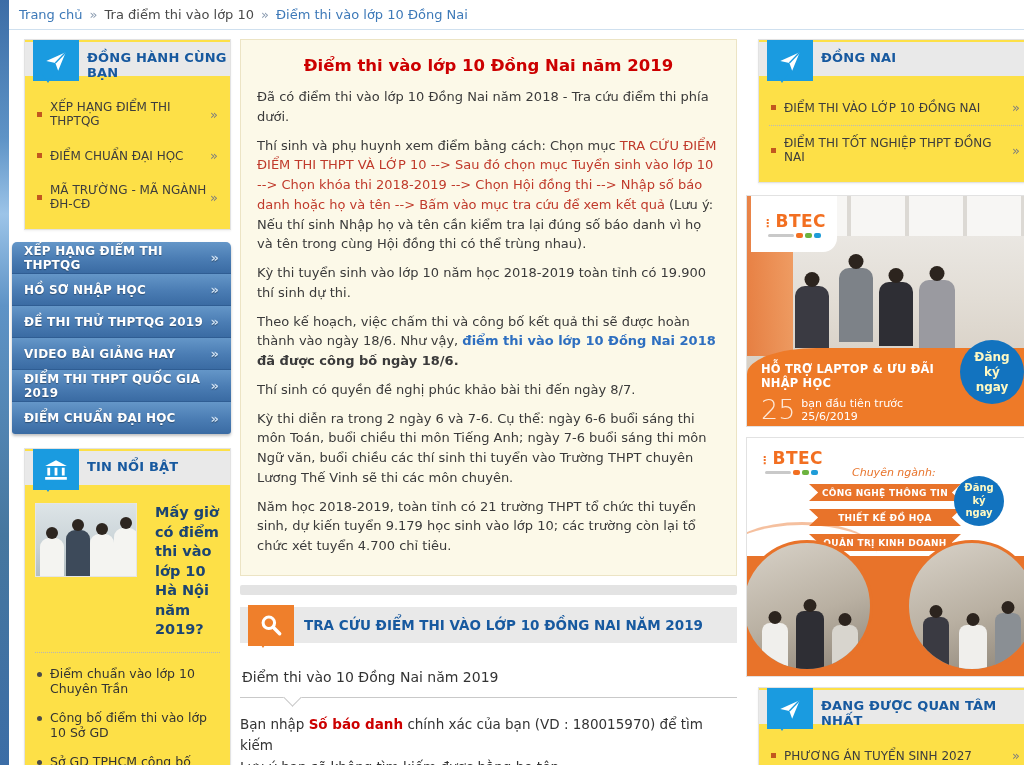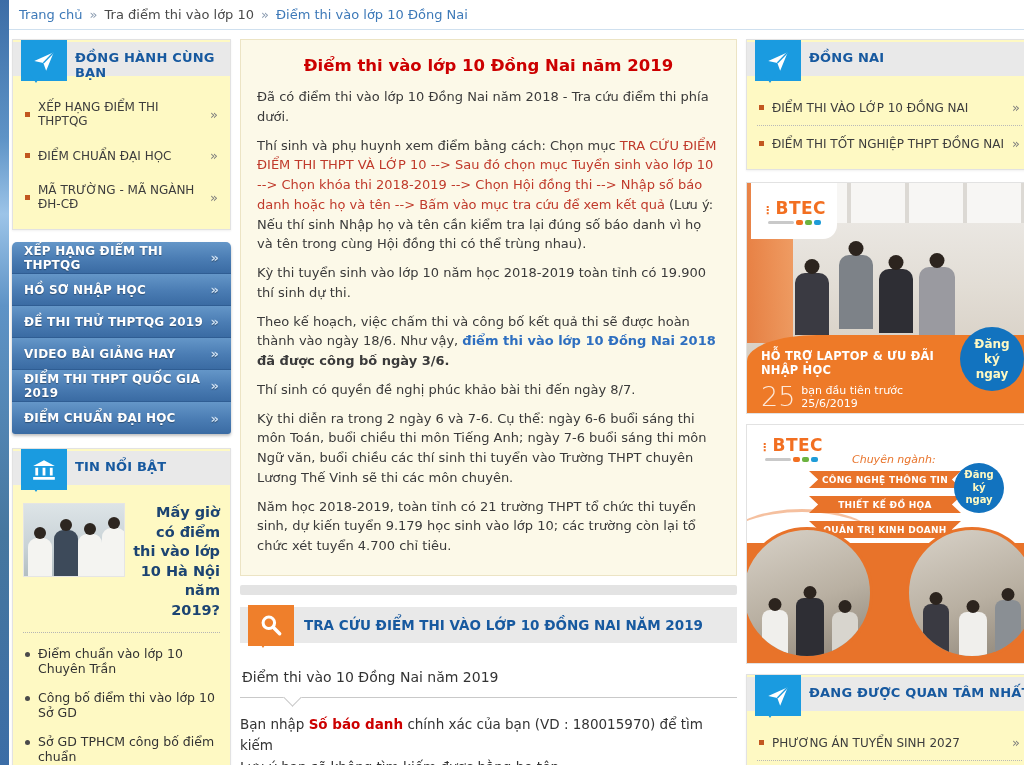--- a/index.html
+++ b/index.html
@@ -16,21 +16,21 @@
   .bc-link { color:#3d79b8; }
   .bc-mid { color:#4a4a4a; }
   .bc-sep { color:#8a9bb0; font-size:13px; }
 
   .page { margin-left:9px; display:flex; gap:9px; padding:9px 0 0 3px; }
   .col-left { width:219px; flex:none; }
   .col-main { width:497px; flex:none; }
   .col-right { width:287px; flex:none; }
 
   
-  .card { background:#fef9c3; border:1px solid #e2e2e2; box-shadow:0 1px 2px rgba(0,0,0,.06); margin-bottom:12px; }
+  .card { background:#fde047; border:1px solid #e2e2e2; box-shadow:0 1px 2px rgba(0,0,0,.06); margin-bottom:12px;margin-left:12px; }
   .card-head { position:relative; height:44px; }
   .card-head .bar { position:absolute; left:0; right:0; top:2px; height:34px; background:#e9e9e9; }
   .card-head h3 { position:absolute; left:62px; top:10px; font-size:13px; color:#17599f; letter-spacing:.2px; }
   .icon-sq { position:absolute; left:8px; top:0; width:46px; height:41px; display:flex; align-items:center; justify-content:center; z-index:2; }
   .icon-sq svg { width:26px; height:26px; }
   .icon-blue { background:#1a9be0; }
   .icon-blue::after { content:''; position:absolute; left:9px; bottom:-8px; border:6px solid transparent; border-top:9px solid #1a9be0; }
   .icon-orange { background:#ef7f2b; }
   .icon-orange::after { content:''; position:absolute; left:9px; bottom:-8px; border:6px solid transparent; border-top:9px solid #ef7f2b; }
 
@@ -44,21 +44,21 @@
   
   .blue-menu { margin-bottom:14px; border-radius:5px 5px 3px 3px; overflow:hidden; box-shadow:0 2px 3px rgba(0,0,0,.25); }
   .blue-menu a { display:flex; align-items:center; height:32px; padding:0 12px;
     background:linear-gradient(180deg,#6496c8 0%,#4a7cb3 55%,#3a6ba3 100%);
     border-bottom:1px solid #2f5d93; color:#fff; font-size:12px; font-weight:bold;
     text-decoration:none; text-shadow:0 1px 1px rgba(0,0,0,.35); cursor:pointer; letter-spacing:.2px; }
   .blue-menu a:last-child { border-bottom:none; }
   .blue-menu .arr { color:#cfe2f5; }
 
   
-  .featured { display:flex; gap:8px; padding:10px;text-align:right; }
+  .featured { display:flex; gap:18px; padding:10px; }
   .thumb-students { width:102px; height:74px; flex:none; position:relative; overflow:hidden;
     background:linear-gradient(180deg,#dde4e7 0%,#c8d2d6 60%,#b3bec2 100%); border:1px solid #e5e5e5; }
   .st { position:absolute; bottom:0; width:24px; border-radius:9px 9px 0 0; background:#f4f4f1; }
   .st::before { content:''; position:absolute; top:-11px; left:6px; width:12px; height:12px; border-radius:50%; background:#2d2620; }
   .st.dark { background:#3d4a5a; }
   .featured-title { font-size:14.5px; font-weight:bold; color:#1c4472; line-height:1.35; cursor:pointer; }
   .dotted-sep { border-top:1px dotted #b5b5b5; margin:2px 10px; }
   .news-list { list-style:none; padding:4px 10px; }
   .news-list li { display:flex; align-items:flex-start; padding:7px 0; font-size:12.5px; color:#333; cursor:pointer; }
   .dot-bullet { width:5px; height:5px; border-radius:50%; background:#4a4a4a; margin:6px 8px 0 2px; flex:none; }
@@ -235,21 +235,21 @@
 
   </aside>
 
   <main class="col-main">
 
     <article class="article-box">
       <h1>Điểm thi vào lớp 10 Đồng Nai năm 2019</h1>
       <p>Đã có điểm thi vào lớp 10 Đồng Nai năm 2018 - Tra cứu điểm thi phía dưới.</p>
       <p><span>Thí sinh và phụ huynh xem điểm bằng cách: Chọn mục </span><span class="red-text">TRA CỨU ĐIỂM ĐIỂM THI THPT VÀ LỚP 10 --&gt; Sau đó chọn mục Tuyển sinh vào lớp 10 --&gt; Chọn khóa thi 2018-2019 --&gt; Chọn Hội đồng thi --&gt; Nhập số báo danh hoặc họ và tên --&gt; Bấm vào mục tra cứu để xem kết quả</span><span> (Lưu ý: Nếu thí sinh Nhập họ và tên cần kiểm tra lại đúng số báo danh vì họ và tên trong cùng Hội đồng thi có thể trùng nhau).</span></p>
       <p>Kỳ thi tuyển sinh vào lớp 10 năm học 2018-2019 toàn tỉnh có 19.900 thí sinh dự thi.</p>
-      <p><span>Theo kế hoạch, việc chấm thi và công bố kết quả thi sẽ được hoàn thành vào ngày 18/6. Như vậy, </span><a class="blue-link">điểm thi vào lớp 10 Đồng Nai 2018</a><span class="bold"> đã được công bố ngày 3/6.</span></p>
+      <p><span>Theo kế hoạch, việc chấm thi và công bố kết quả thi sẽ được hoàn thành vào ngày 18/6. Như vậy, </span><a class="blue-link">điểm thi vào lớp 10 Đồng Nai 2018</a><span class="bold"> đã được công bố ngày 18/6.</span></p>
       <p>Thí sinh có quyền đề nghị phúc khảo bài thi đến ngày 8/7.</p>
       <p>Kỳ thi diễn ra trong 2 ngày 6 và 7-6. Cụ thể:  ngày 6-6 buổi sáng thi môn Toán, buổi chiều thi môn Tiếng Anh; ngày 7-6 buổi sáng thi môn Ngữ văn, buổi chiều các thí sinh thi tuyển vào Trường THPT chuyên Lương Thế Vinh sẽ thi các môn chuyên.</p>
       <p>Năm học 2018-2019, toàn tỉnh có 21 trường THPT tổ chức thi tuyển sinh, dự kiến tuyển 9.179 học sinh vào lớp 10; các trường còn lại  tổ chức xét tuyển 4.700 chỉ tiêu.</p>
     </article>
 
     <div class="main-divider"></div>
 
     <section>
       <div class="search-head">
         <div class="bar"></div>

